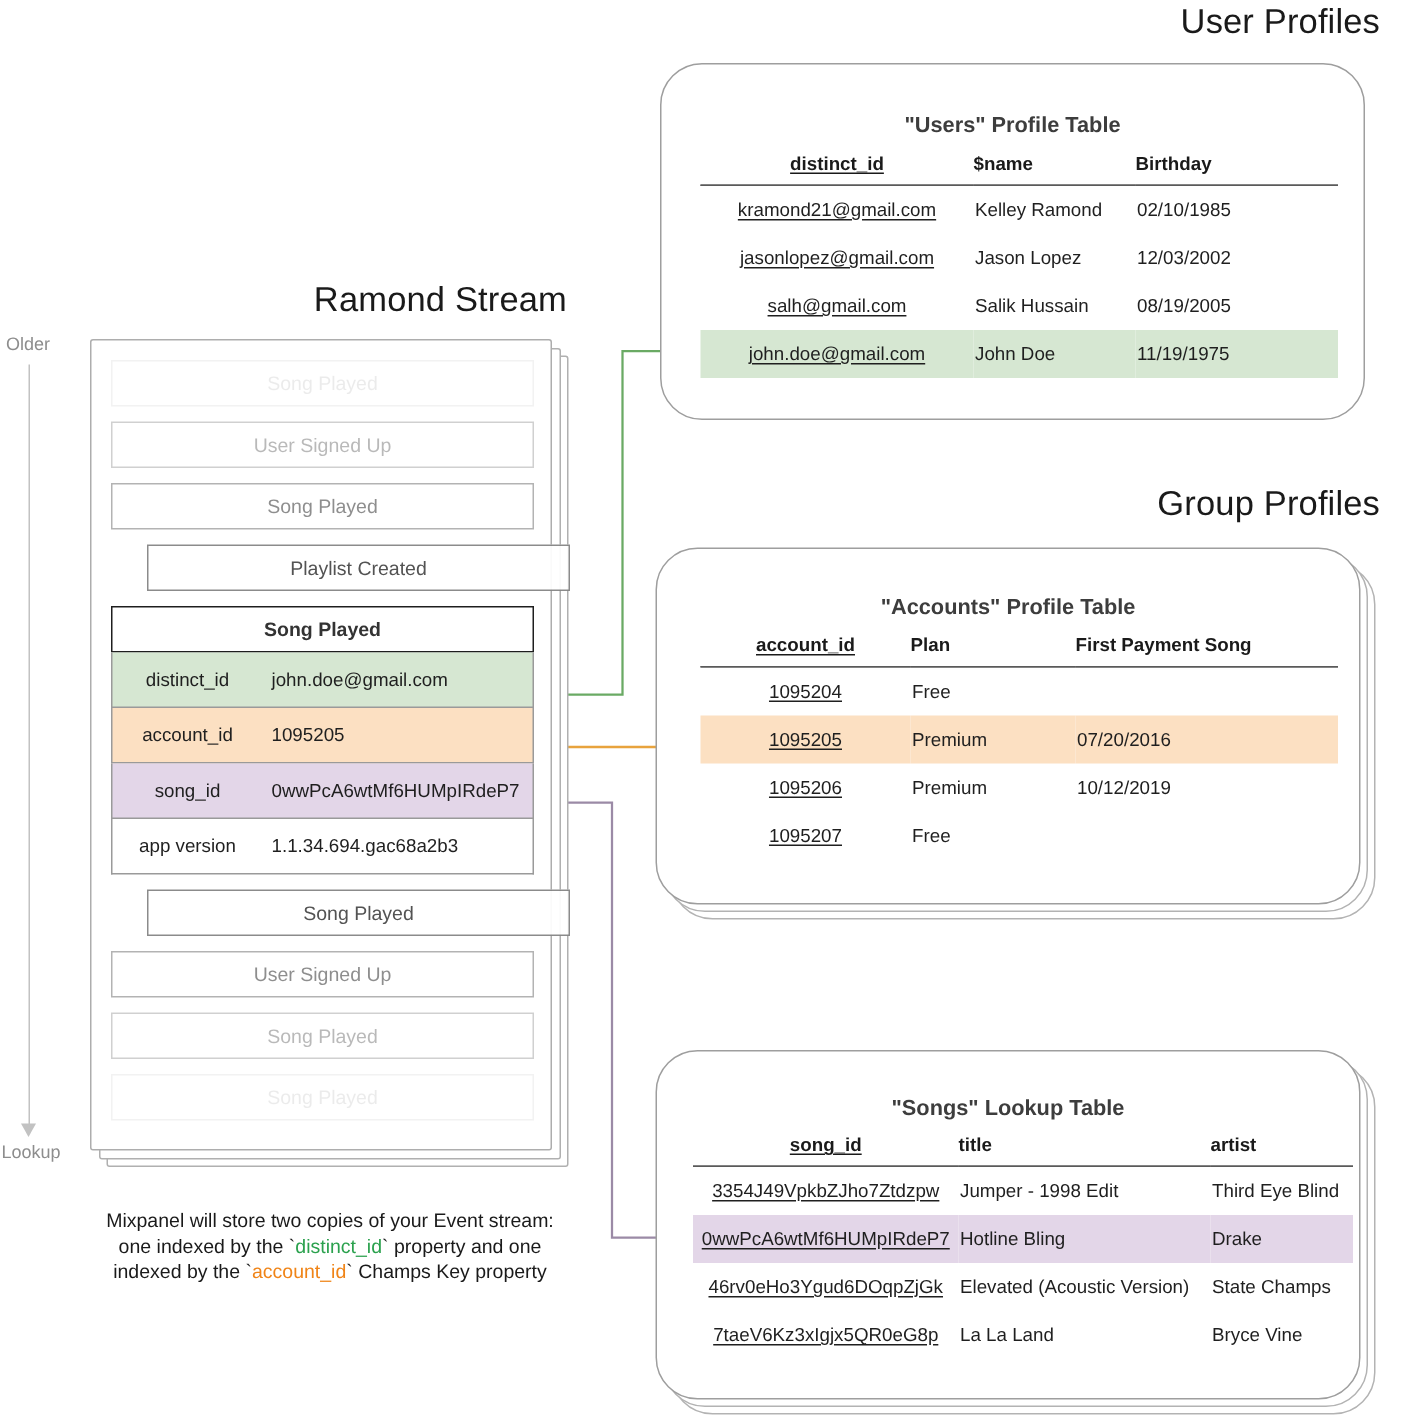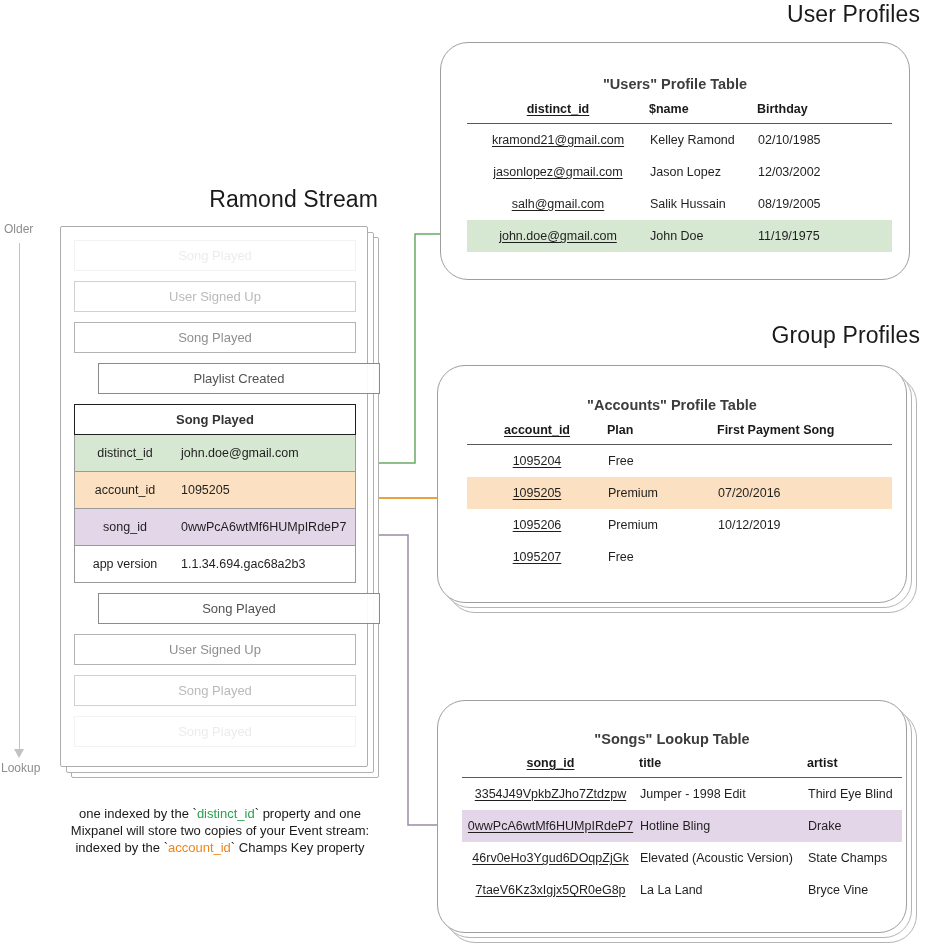--- a/index.html
+++ b/index.html
@@ -304,22 +304,22 @@
 
         <div class="event-box fade-4">Song Played</div>
         <div class="event-box fade-3">User Signed Up</div>
         <div class="event-box fade-2">Song Played</div>
         <div class="event-box fade-1">Song Played</div>
       </div>
     </div>
   </div>
 
   <div class="caption">
+    <div>Mixpanel will store two copies of your Event stream:</div>
     <div><span>one indexed by the `</span><span class="tok-green">distinct_id</span><span>` property and one</span></div>
-    <div>Mixpanel will store two copies of your Event stream:</div>
     <div><span>indexed by the `</span><span class="tok-orange">account_id</span><span>` Champs Key property</span></div>
   </div>
 
   <div class="section-title" style="left:440px; top:1px; width:480px;">User Profiles</div>
 
   <div class="card-stack" style="left:440px; top:42px; width:475px; height:240px;">
     <div class="card-front" style="width:470px; height:238px;"></div>
 
     <div class="table-title" style="left:0; top:34px; width:470px;">"Users" Profile Table</div>
 

